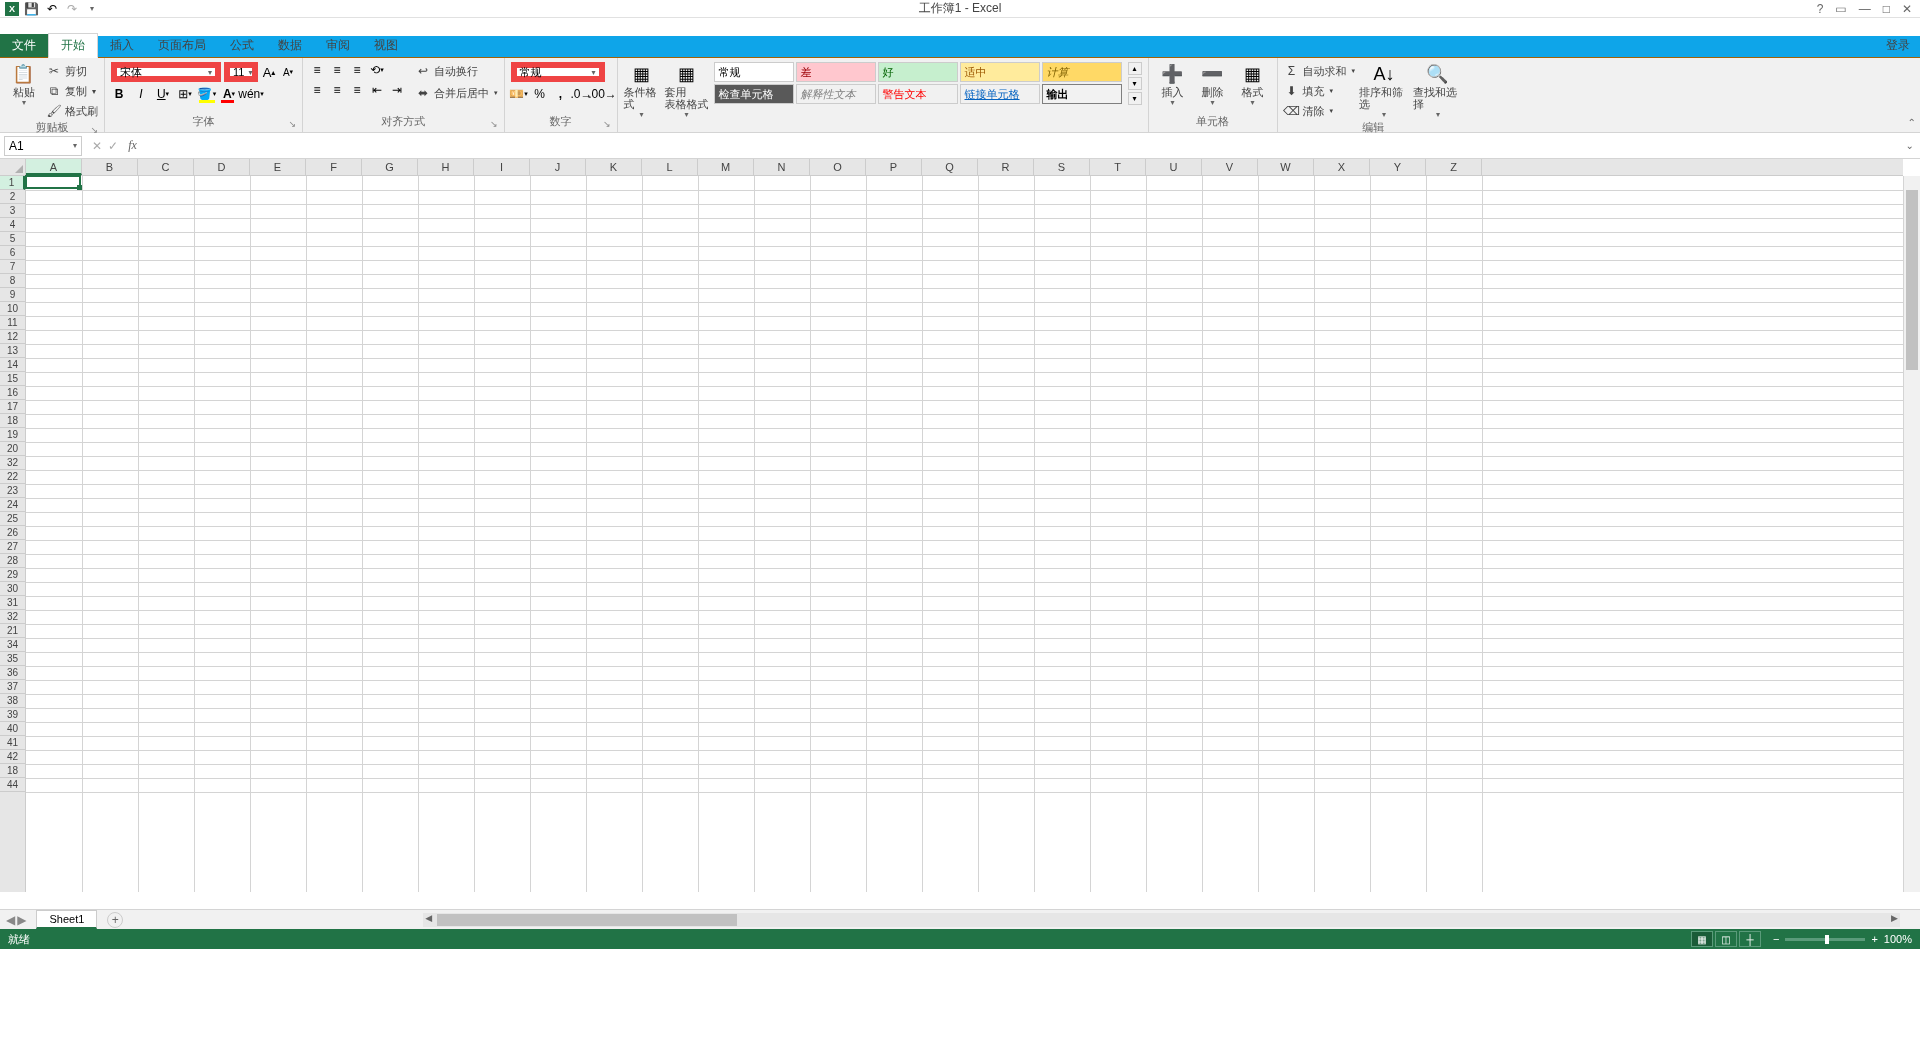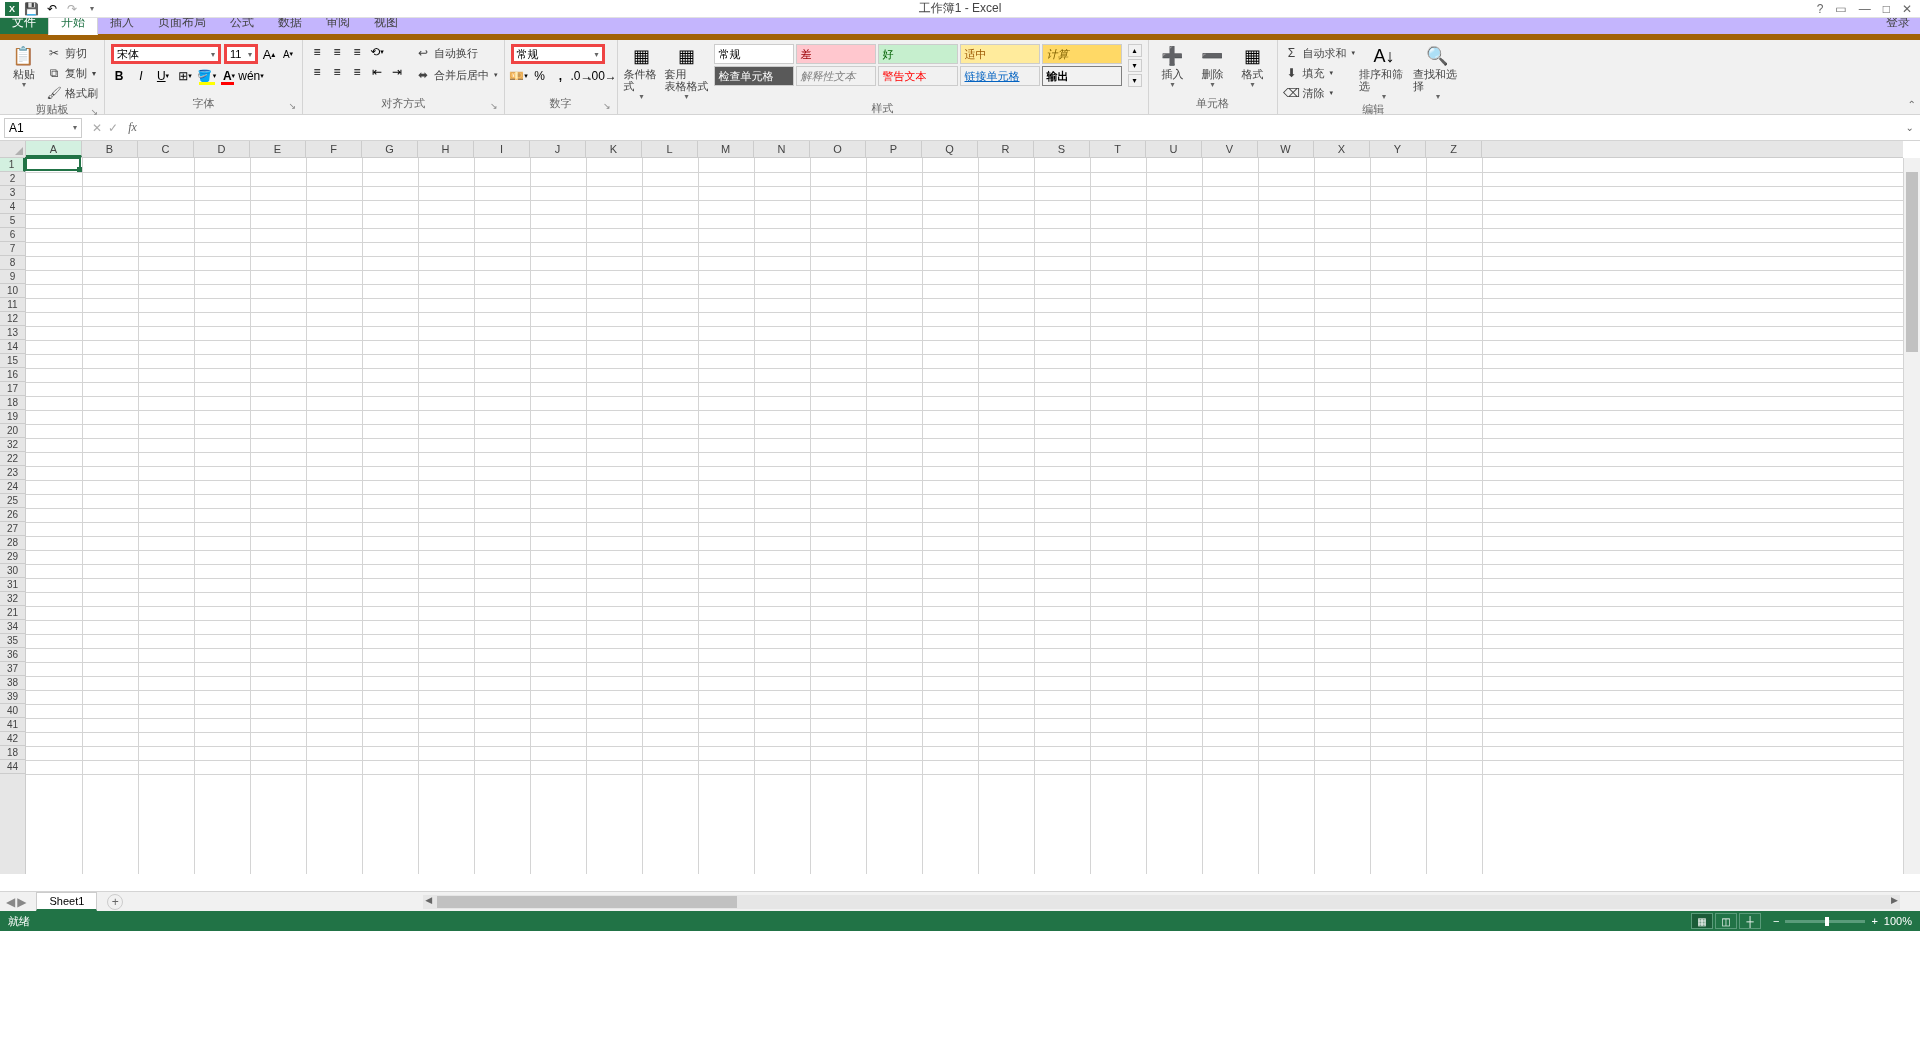--- a/index.html
+++ b/index.html
@@ -8,21 +8,21 @@
 
 .titlebar { height: 18px; background: #fff; display: flex; align-items: center; position: relative; border-bottom: 1px solid #e1e1e1; }
 .titlebar .qat { display: flex; align-items: center; gap: 4px; padding-left: 4px; }
 .titlebar .qat .icon { width: 16px; height: 16px; display: flex; align-items: center; justify-content: center; }
 .excel-icon { background: #217346; color: #fff; font-size: 9px; font-weight: bold; width: 14px; height: 14px; display: flex; align-items: center; justify-content: center; }
 .titlebar .title { position: absolute; left: 50%; transform: translateX(-50%); font-size: 12px; color: #444; }
 .titlebar .winctrl { margin-left: auto; display: flex; gap: 12px; padding-right: 8px; align-items: center; }
 .titlebar .winctrl span { color: #666; font-size: 12px; cursor: pointer; }
 
 
-.tabrow { height: 22px; background: #c4b5fd; display: flex; align-items: flex-end; border-bottom: 6px solid #a16207; }
+.tabrow { height: 22px; background: #0ea5e9; display: flex; align-items: flex-end; border-bottom: 1px solid #a16207; margin-top: 18px; }
 .tabrow .file { background: #217346; color: #fff; padding: 3px 12px; font-size: 12px; }
 .tabrow .tab { padding: 3px 12px; font-size: 12px; color: #444; cursor: pointer; }
 .tabrow .tab.active { background: #fff; border: 1px solid #d4d4d4; border-bottom: 1px solid #fff; margin-bottom: -1px; color: #217346; }
 .tabrow .login { margin-left: auto; padding: 3px 10px; font-size: 12px; color: #444; }
 
 
 .ribbon { height: 75px; background: #f1f1f1; border-bottom: 1px solid #d4d4d4; display: flex; position: relative; }
 .group { border-right: 1px solid #d4d4d4; padding: 2px 6px 1px 6px; display: flex; flex-direction: column; position: relative; }
 .group-content { flex: 1; display: flex; align-items: flex-start; gap: 4px; padding-top: 2px; }
 .group-label { text-align: center; font-size: 11px; color: #666; padding-bottom: 2px; position: relative; }
@@ -30,21 +30,21 @@
 
 .bigbtn { display: flex; flex-direction: column; align-items: center; width: 36px; cursor: pointer; }
 .bigbtn .ico { width: 24px; height: 24px; display: flex; align-items: center; justify-content: center; font-size: 18px; }
 .bigbtn .lbl { font-size: 11px; color: #444; line-height: 12px; }
 .bigbtn .drop { font-size: 8px; color: #666; }
 
 .col { display: flex; flex-direction: column; gap: 2px; }
 .smallbtn { display: flex; align-items: center; gap: 3px; font-size: 11px; color: #444; cursor: pointer; height: 18px; }
 .ico16 { width: 16px; height: 16px; display: inline-flex; align-items: center; justify-content: center; font-size: 12px; }
 
-.combo { border: 3px solid #ef4444; background: #fff; height: 20px; display: flex; align-items: center; padding: 0 3px; font-size: 11px; }
+.combo { border: 6px solid #ef4444; background: #fff; height: 20px; display: flex; align-items: center; padding: 0 3px; font-size: 11px; }
 .combo .arrow { margin-left: auto; font-size: 8px; color: #666; padding-left: 4px; }
 
 .row { display: flex; gap: 3px; align-items: center; }
 
 .stylecell { border: 1px solid #ccc; width: 80px; height: 20px; font-size: 11px; display: flex; align-items: center; padding: 0 4px; cursor: pointer; }
 .style-normal { background: #fff; }
 .style-bad { background: #ffc7ce; color: #9c0006; }
 .style-good { background: #c6efce; color: #006100; }
 .style-neutral { background: #ffeb9c; color: #9c5700; }
 .style-calc { background: #ffd966; color: #7f6000; font-style: italic; }
@@ -274,21 +274,20 @@
           <div class="stylecell style-warn">警告文本</div>
           <div class="stylecell style-link">链接单元格</div>
           <div class="stylecell style-output">输出</div>
         </div>
       <div class="col" style="gap:2px;margin-left:2px">
         <span style="border:1px solid #ccc;width:14px;height:13px;text-align:center;font-size:8px;line-height:12px">▴</span>
         <span style="border:1px solid #ccc;width:14px;height:13px;text-align:center;font-size:8px;line-height:12px">▾</span>
         <span style="border:1px solid #ccc;width:14px;height:13px;text-align:center;font-size:8px;line-height:12px">▾</span>
       </div>
     </div>
-    <div class="group-label"><span>样式</span></div>
   </div>
 
   <div class="group">
     <div class="group-content">
       <div class="bigbtn">
           <div class="ico">➕</div>
           <div class="lbl">插入</div>
           <div class="drop">▾</div>
         </div>
       <div class="bigbtn">

